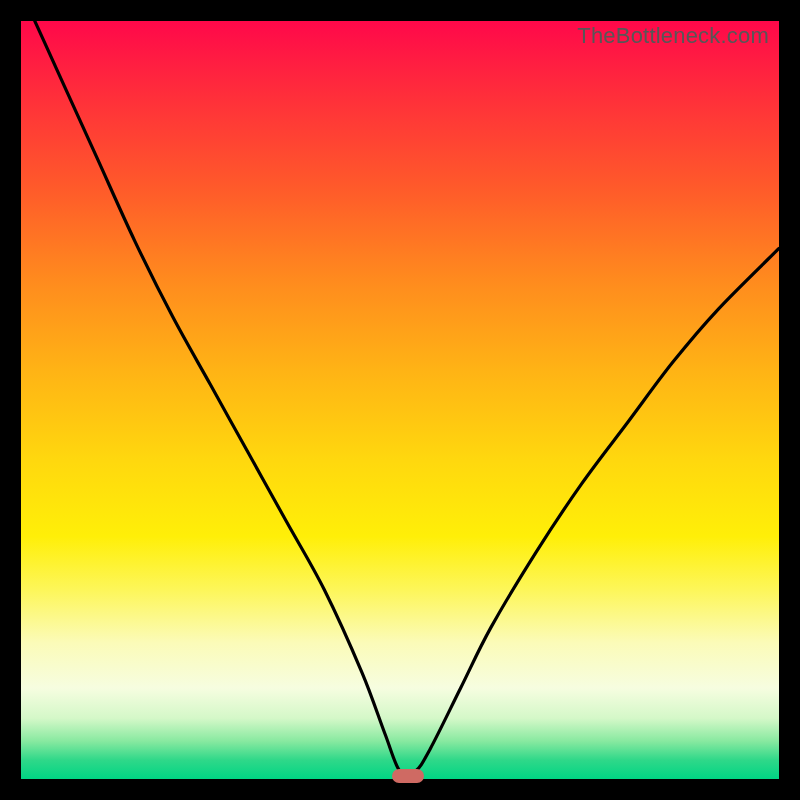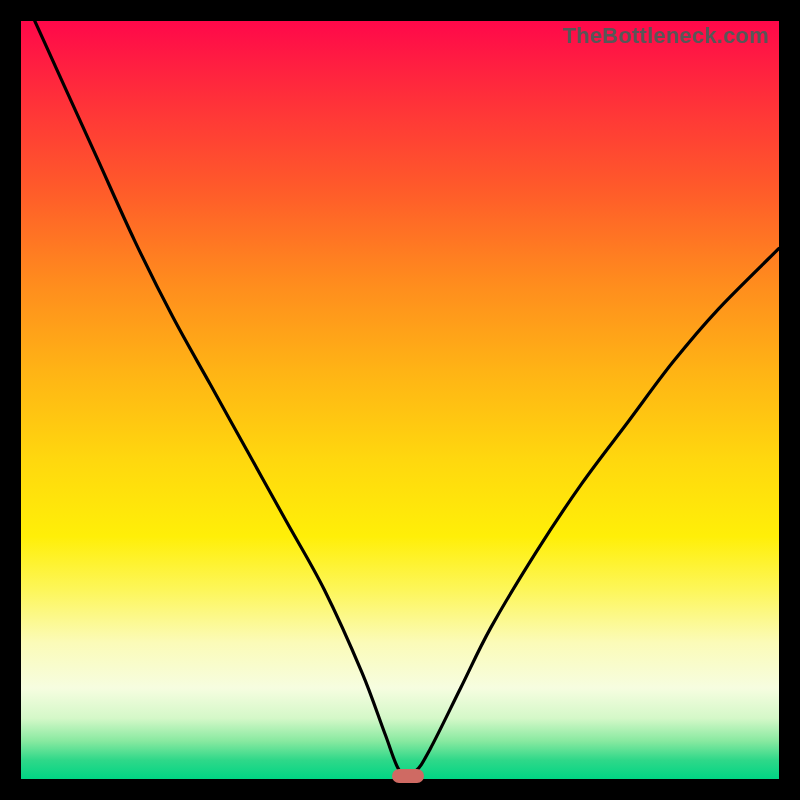--- a/index.html
+++ b/index.html
@@ -33,21 +33,21 @@
       #2fd889 97.5%,
       #00d584 100%
     );
   }
   .watermark {
     position: absolute;
     top: 2px;
     right: 10px;
     color: #575757;
     font-size: 22px;
-    font-weight: 700;
+    font-weight: 400;
     letter-spacing: 0.2px;
     user-select: none;
   }
   svg.curve {
     position: absolute;
     inset: 0;
     width: 100%;
     height: 100%;
     overflow: visible;
   }

